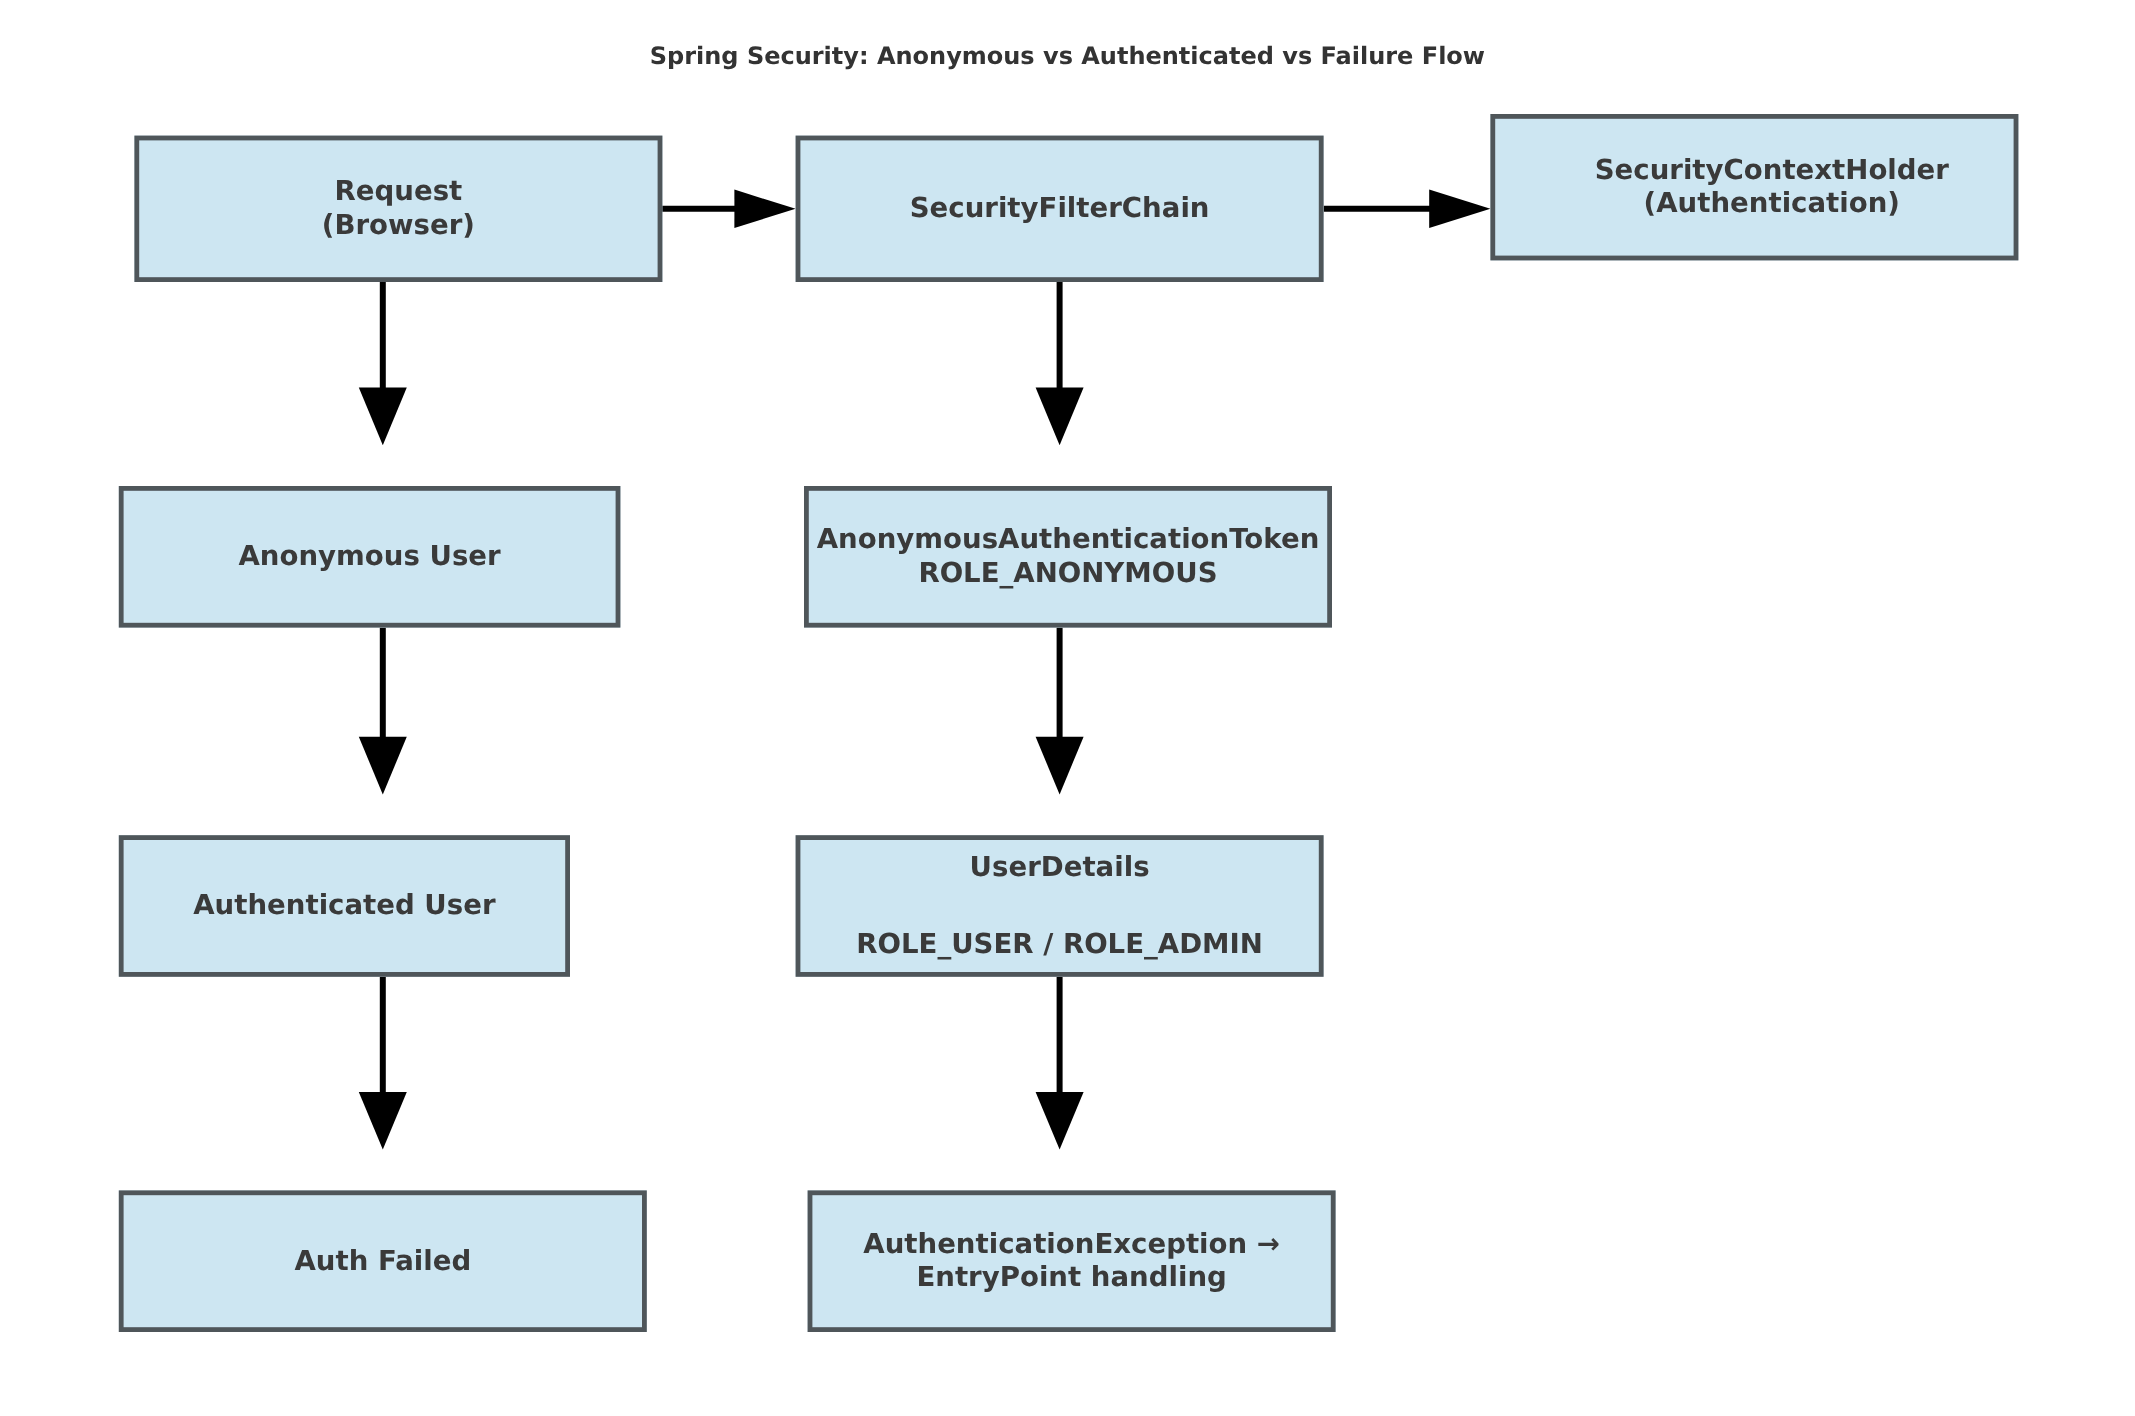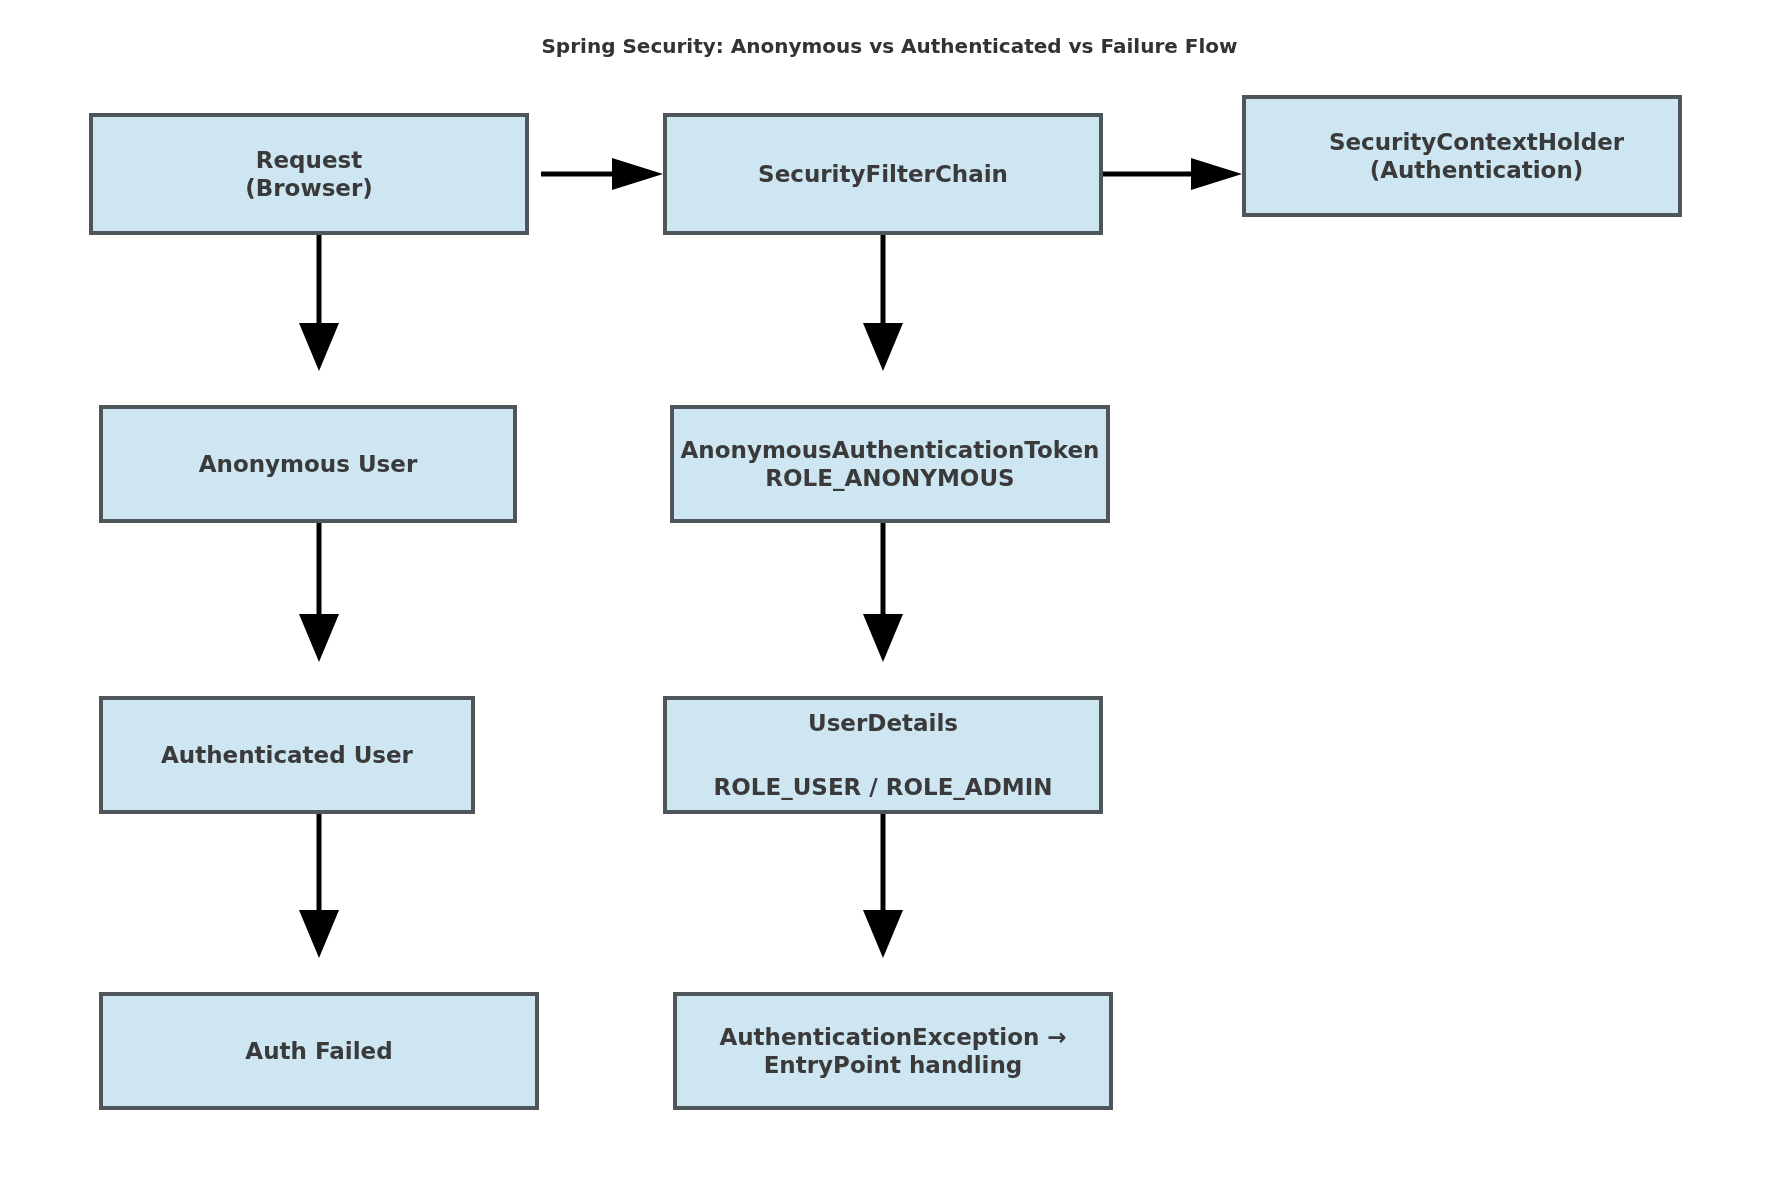--- a/index.html
+++ b/index.html
@@ -36,21 +36,21 @@
     font-size: 23px;
     line-height: 28px;
     color: #3a3a3a;
   }
   .node span { white-space: nowrap; }
   #arrows { position: absolute; left: 0; top: 0; }
   #arrows line { stroke: #000000; stroke-width: 5; }
   #arrows polygon { fill: #000000; }
 
   
-  .n-request        { left:  89px; top: 113px; width: 440px; height: 122px; }
+  .n-request        { left:  112px; top: 113px; width: 440px; height: 122px; }
   .n-filter-chain   { left: 663px; top: 113px; width: 440px; height: 122px; }
   .n-context-holder { left:1242px; top: 95px; width: 440px; height: 122px; padding-left: 29px; }
   
   .n-anonymous-user { left:  99px; top: 405px; width: 418px; height: 118px; }
   .n-anon-token     { left: 670px; top: 405px; width: 440px; height: 118px; }
   
   .n-authenticated  { left:  99px; top: 696px; width: 376px; height: 118px; }
   .n-user-details   { left: 663px; top: 696px; width: 440px; height: 118px; gap: 36px; }
   
   .n-auth-failed    { left:  99px; top: 992px; width: 440px; height: 118px; }

